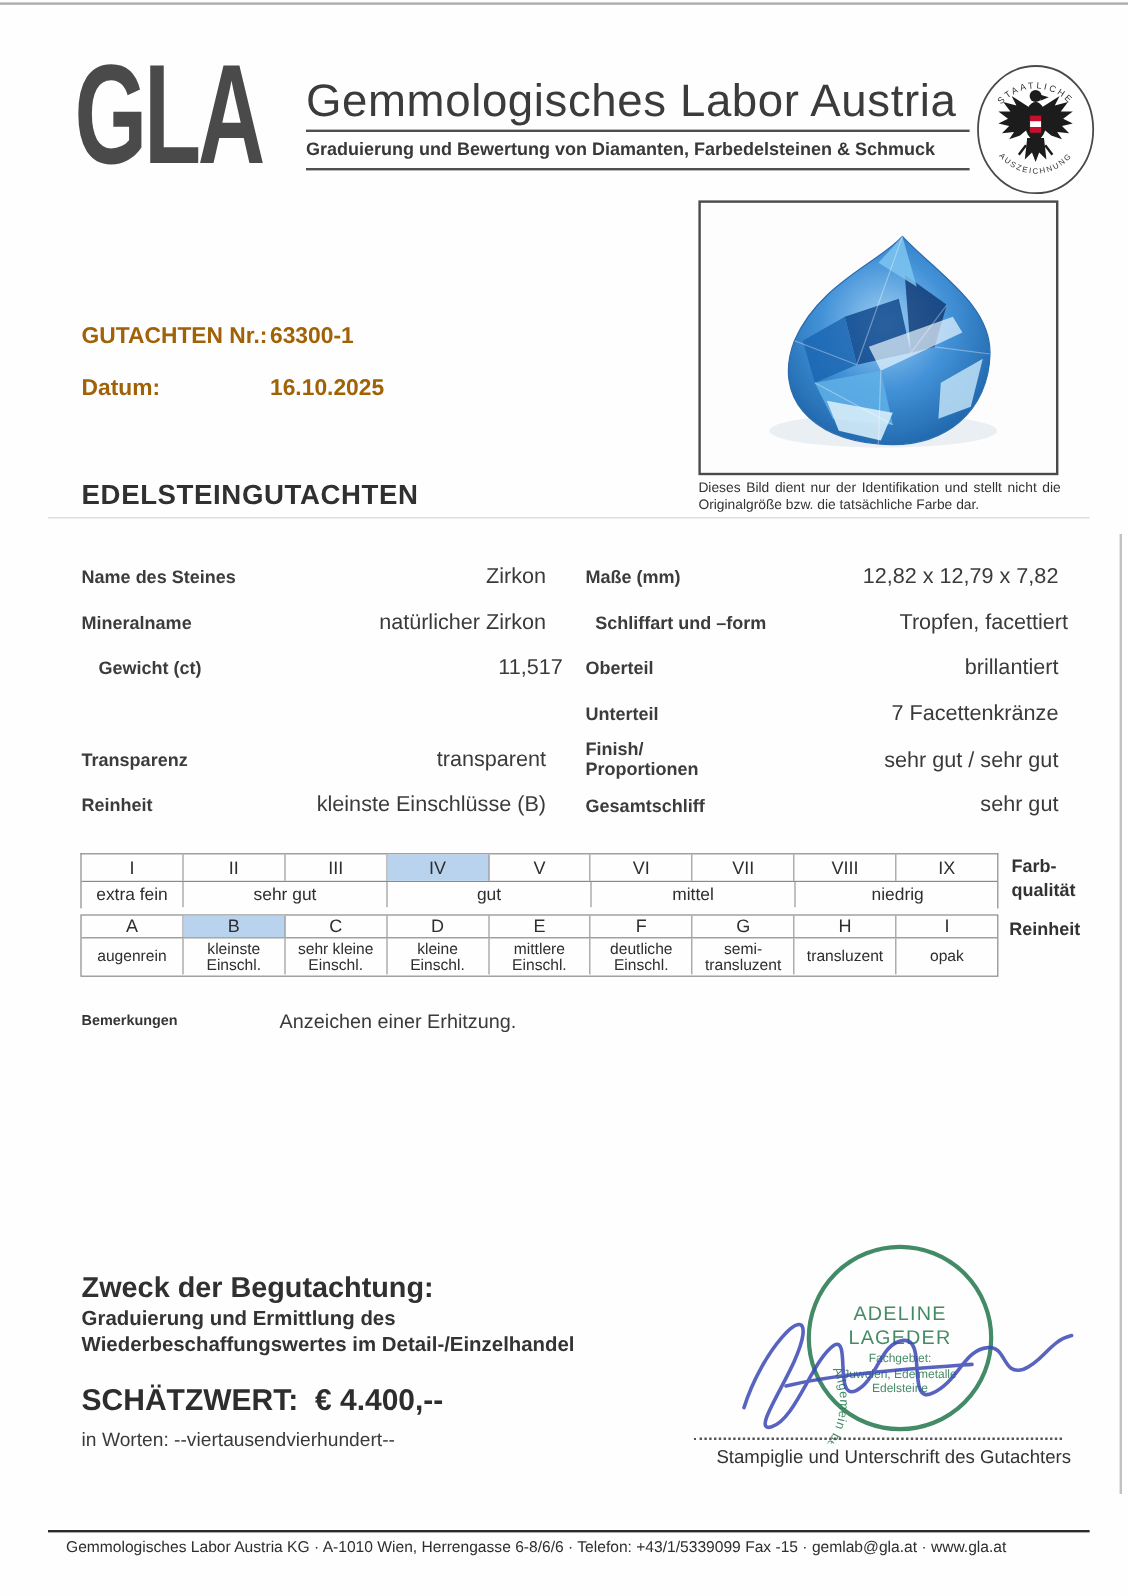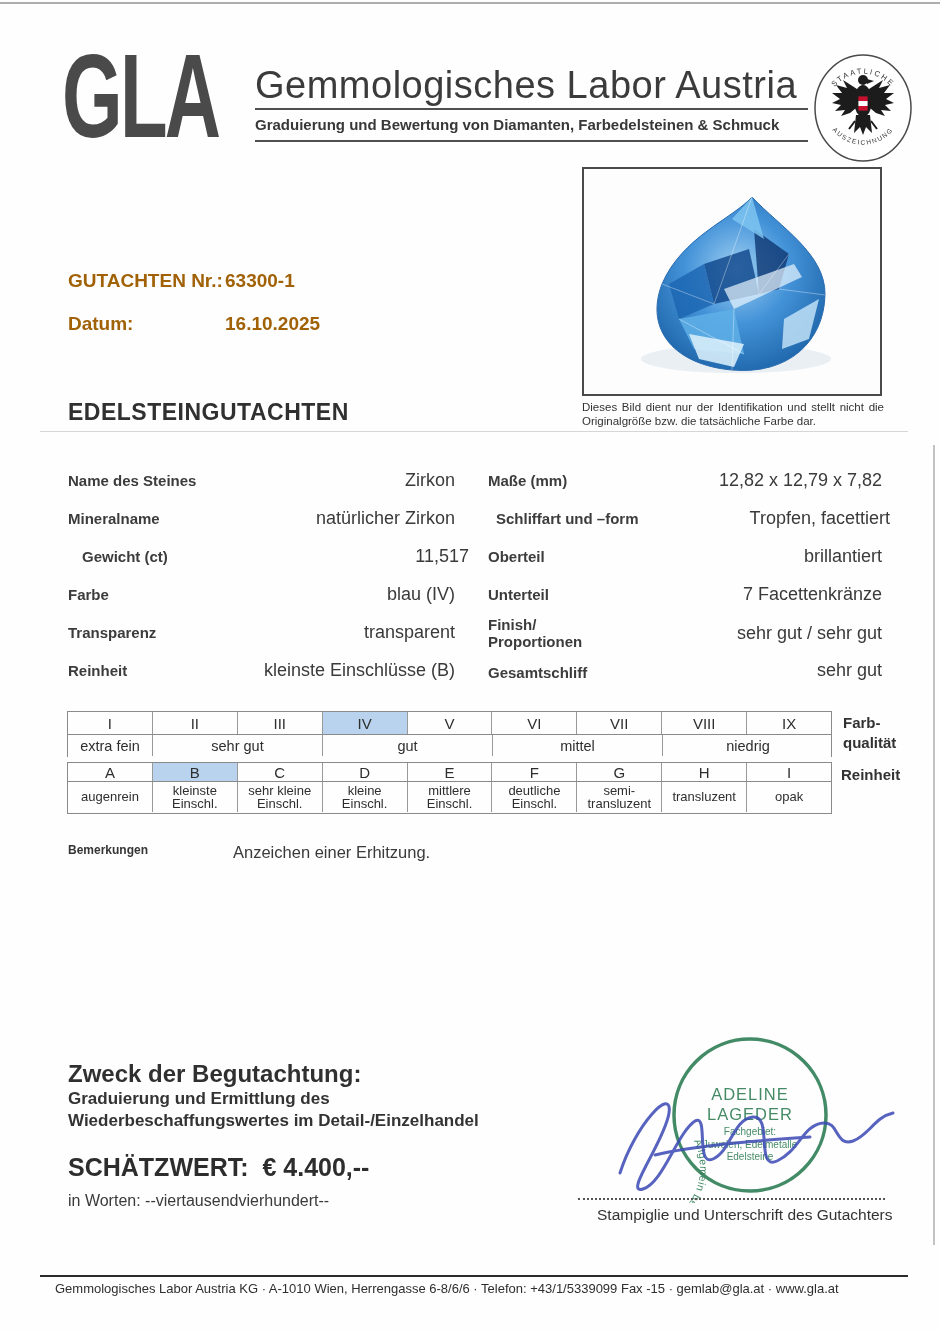--- a/index.html
+++ b/index.html
@@ -131,24 +131,20 @@
     <span class="prop-value">Zirkon</span>
   </div>
   <div class="prop-row" style="left:68px;top:508px;width:387px;">
     <span class="prop-label">Mineralname</span>
     <span class="prop-value">natürlicher Zirkon</span>
   </div>
   <div class="prop-row" style="left:68px;top:546px;width:387px;margin-left:14px;">
     <span class="prop-label">Gewicht (ct)</span>
     <span class="prop-value">11,517</span>
   </div>
-  <div class="prop-row" style="left:68px;top:584px;width:387px;">
-    <span class="prop-label">Farbe</span>
-    <span class="prop-value">blau (IV)</span>
-  </div>
   <div class="prop-row" style="left:68px;top:622px;width:387px;">
     <span class="prop-label">Transparenz</span>
     <span class="prop-value">transparent</span>
   </div>
   <div class="prop-row" style="left:68px;top:660px;width:387px;">
     <span class="prop-label">Reinheit</span>
     <span class="prop-value">kleinste Einschlüsse (B)</span>
   </div>
 
   <div class="prop-row" style="left:488px;top:470px;width:394px;gap:44px;">

